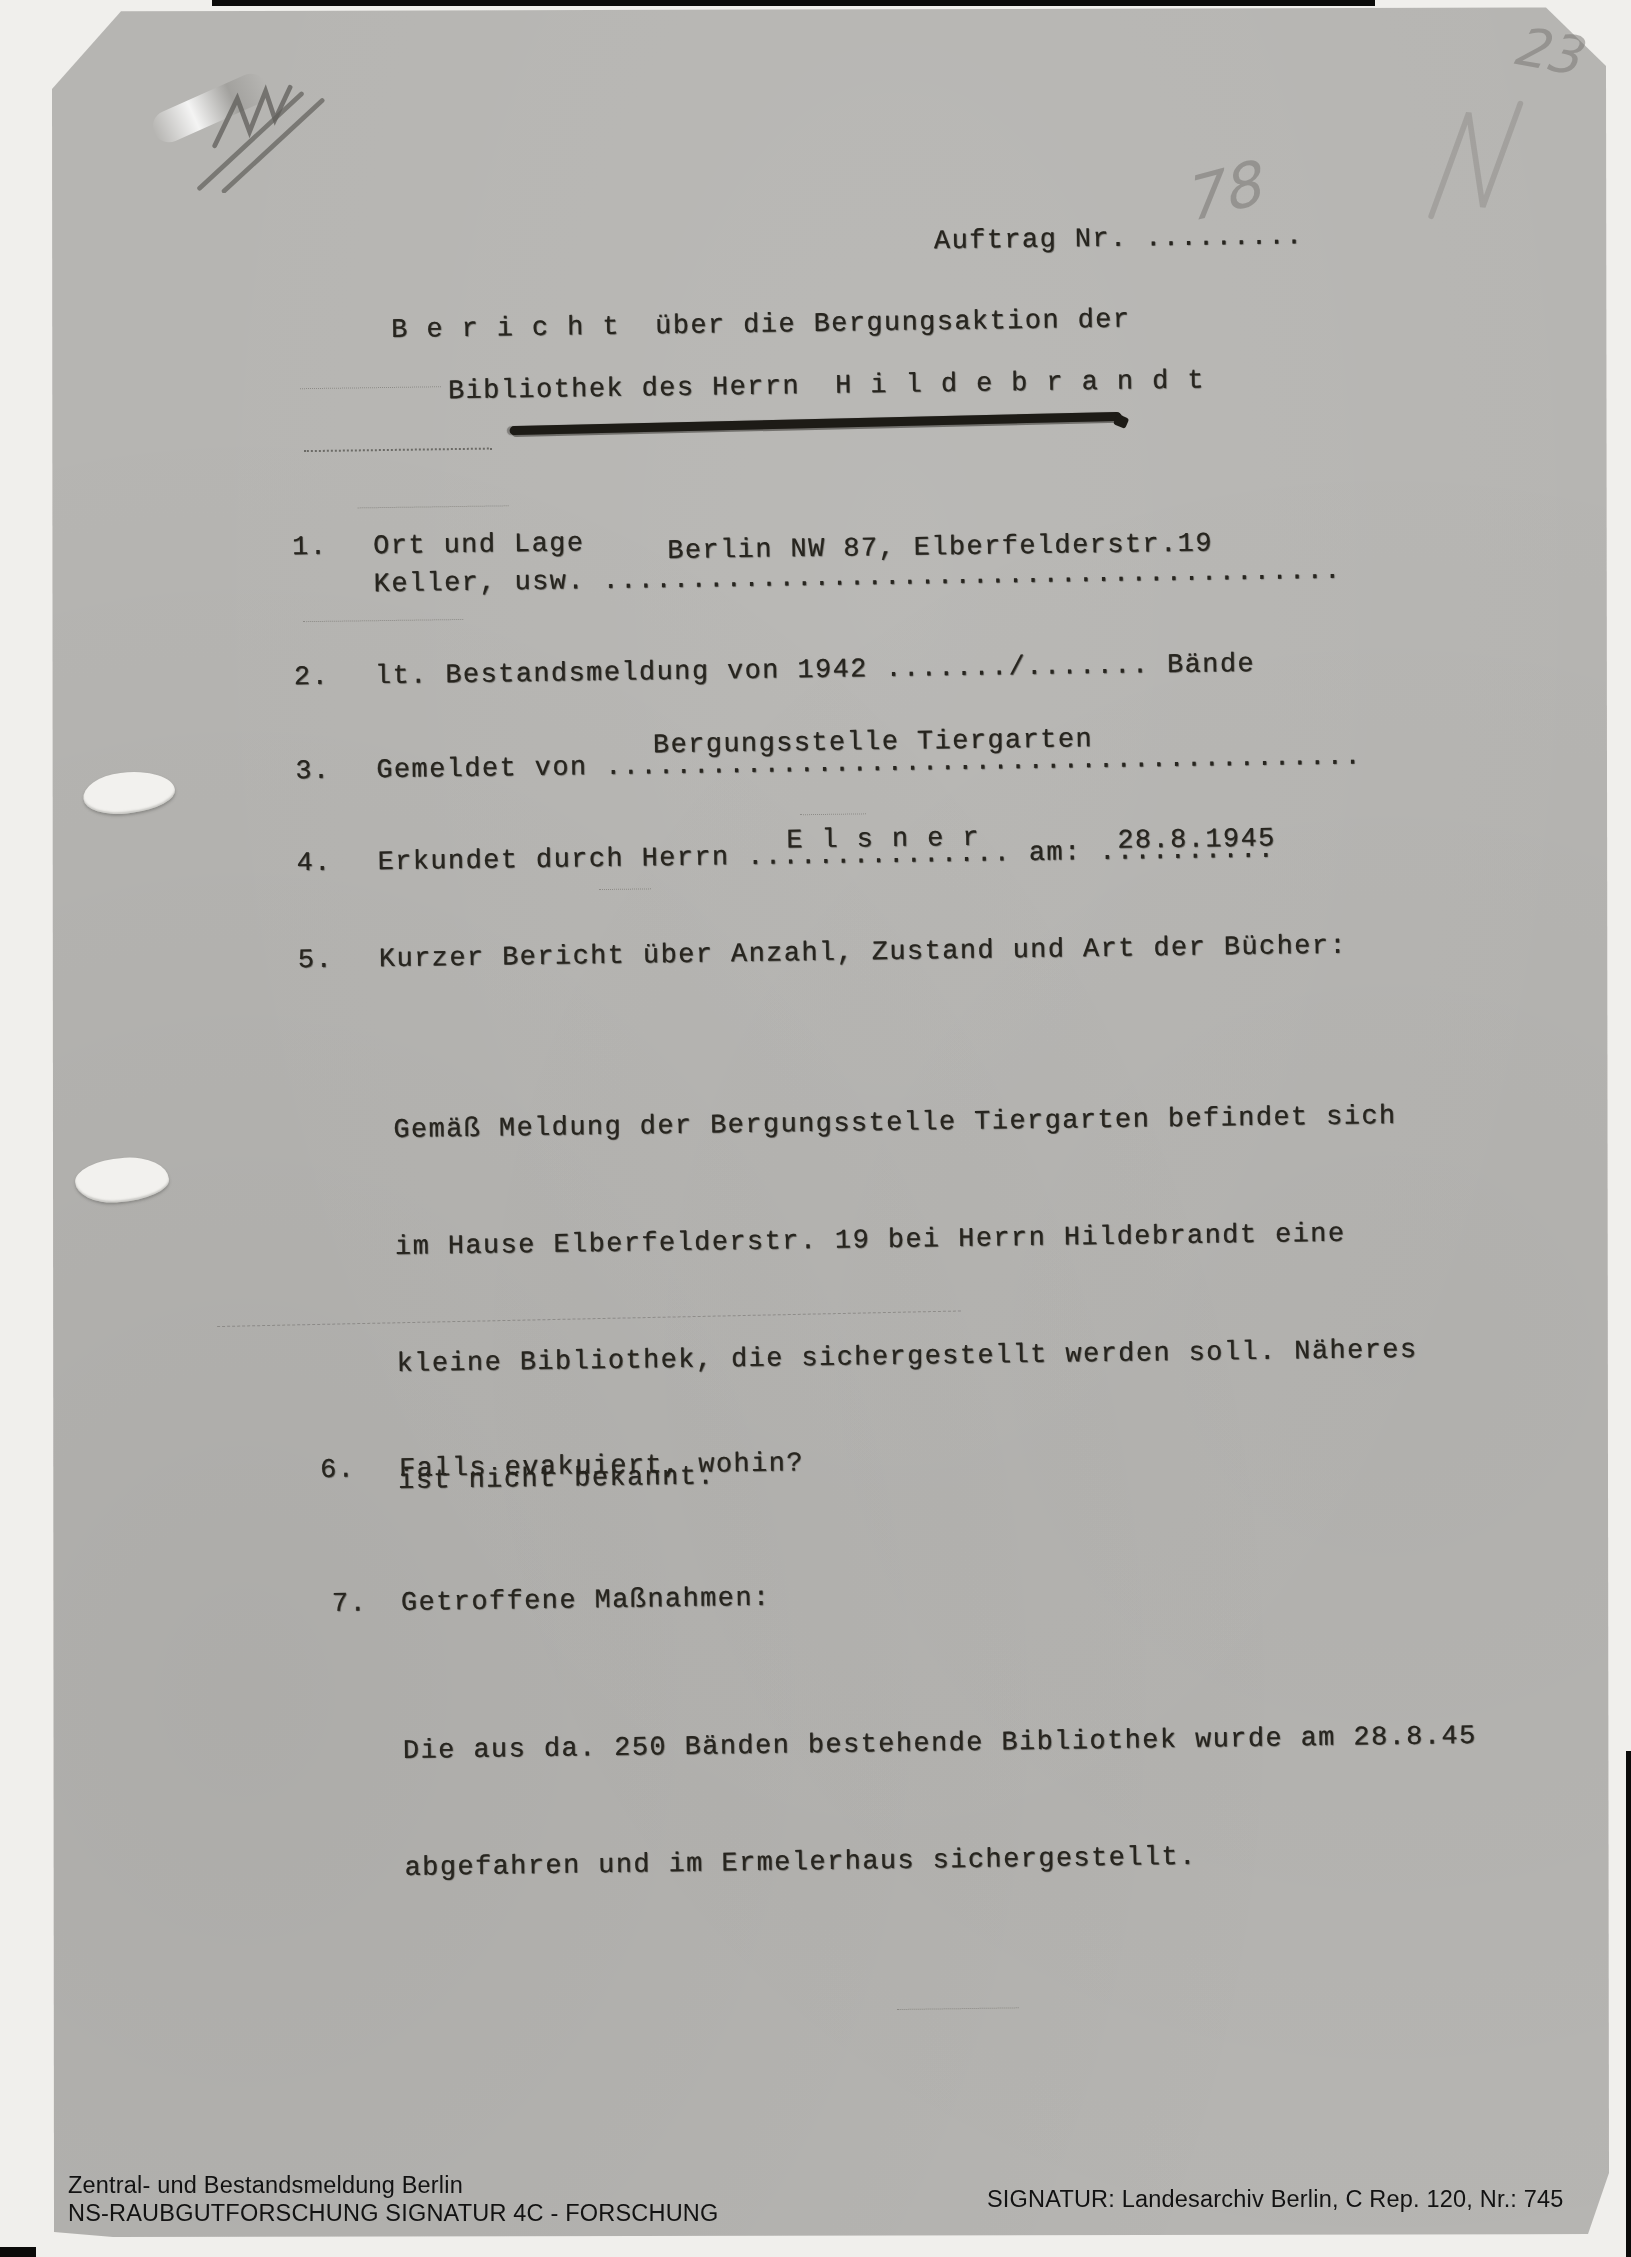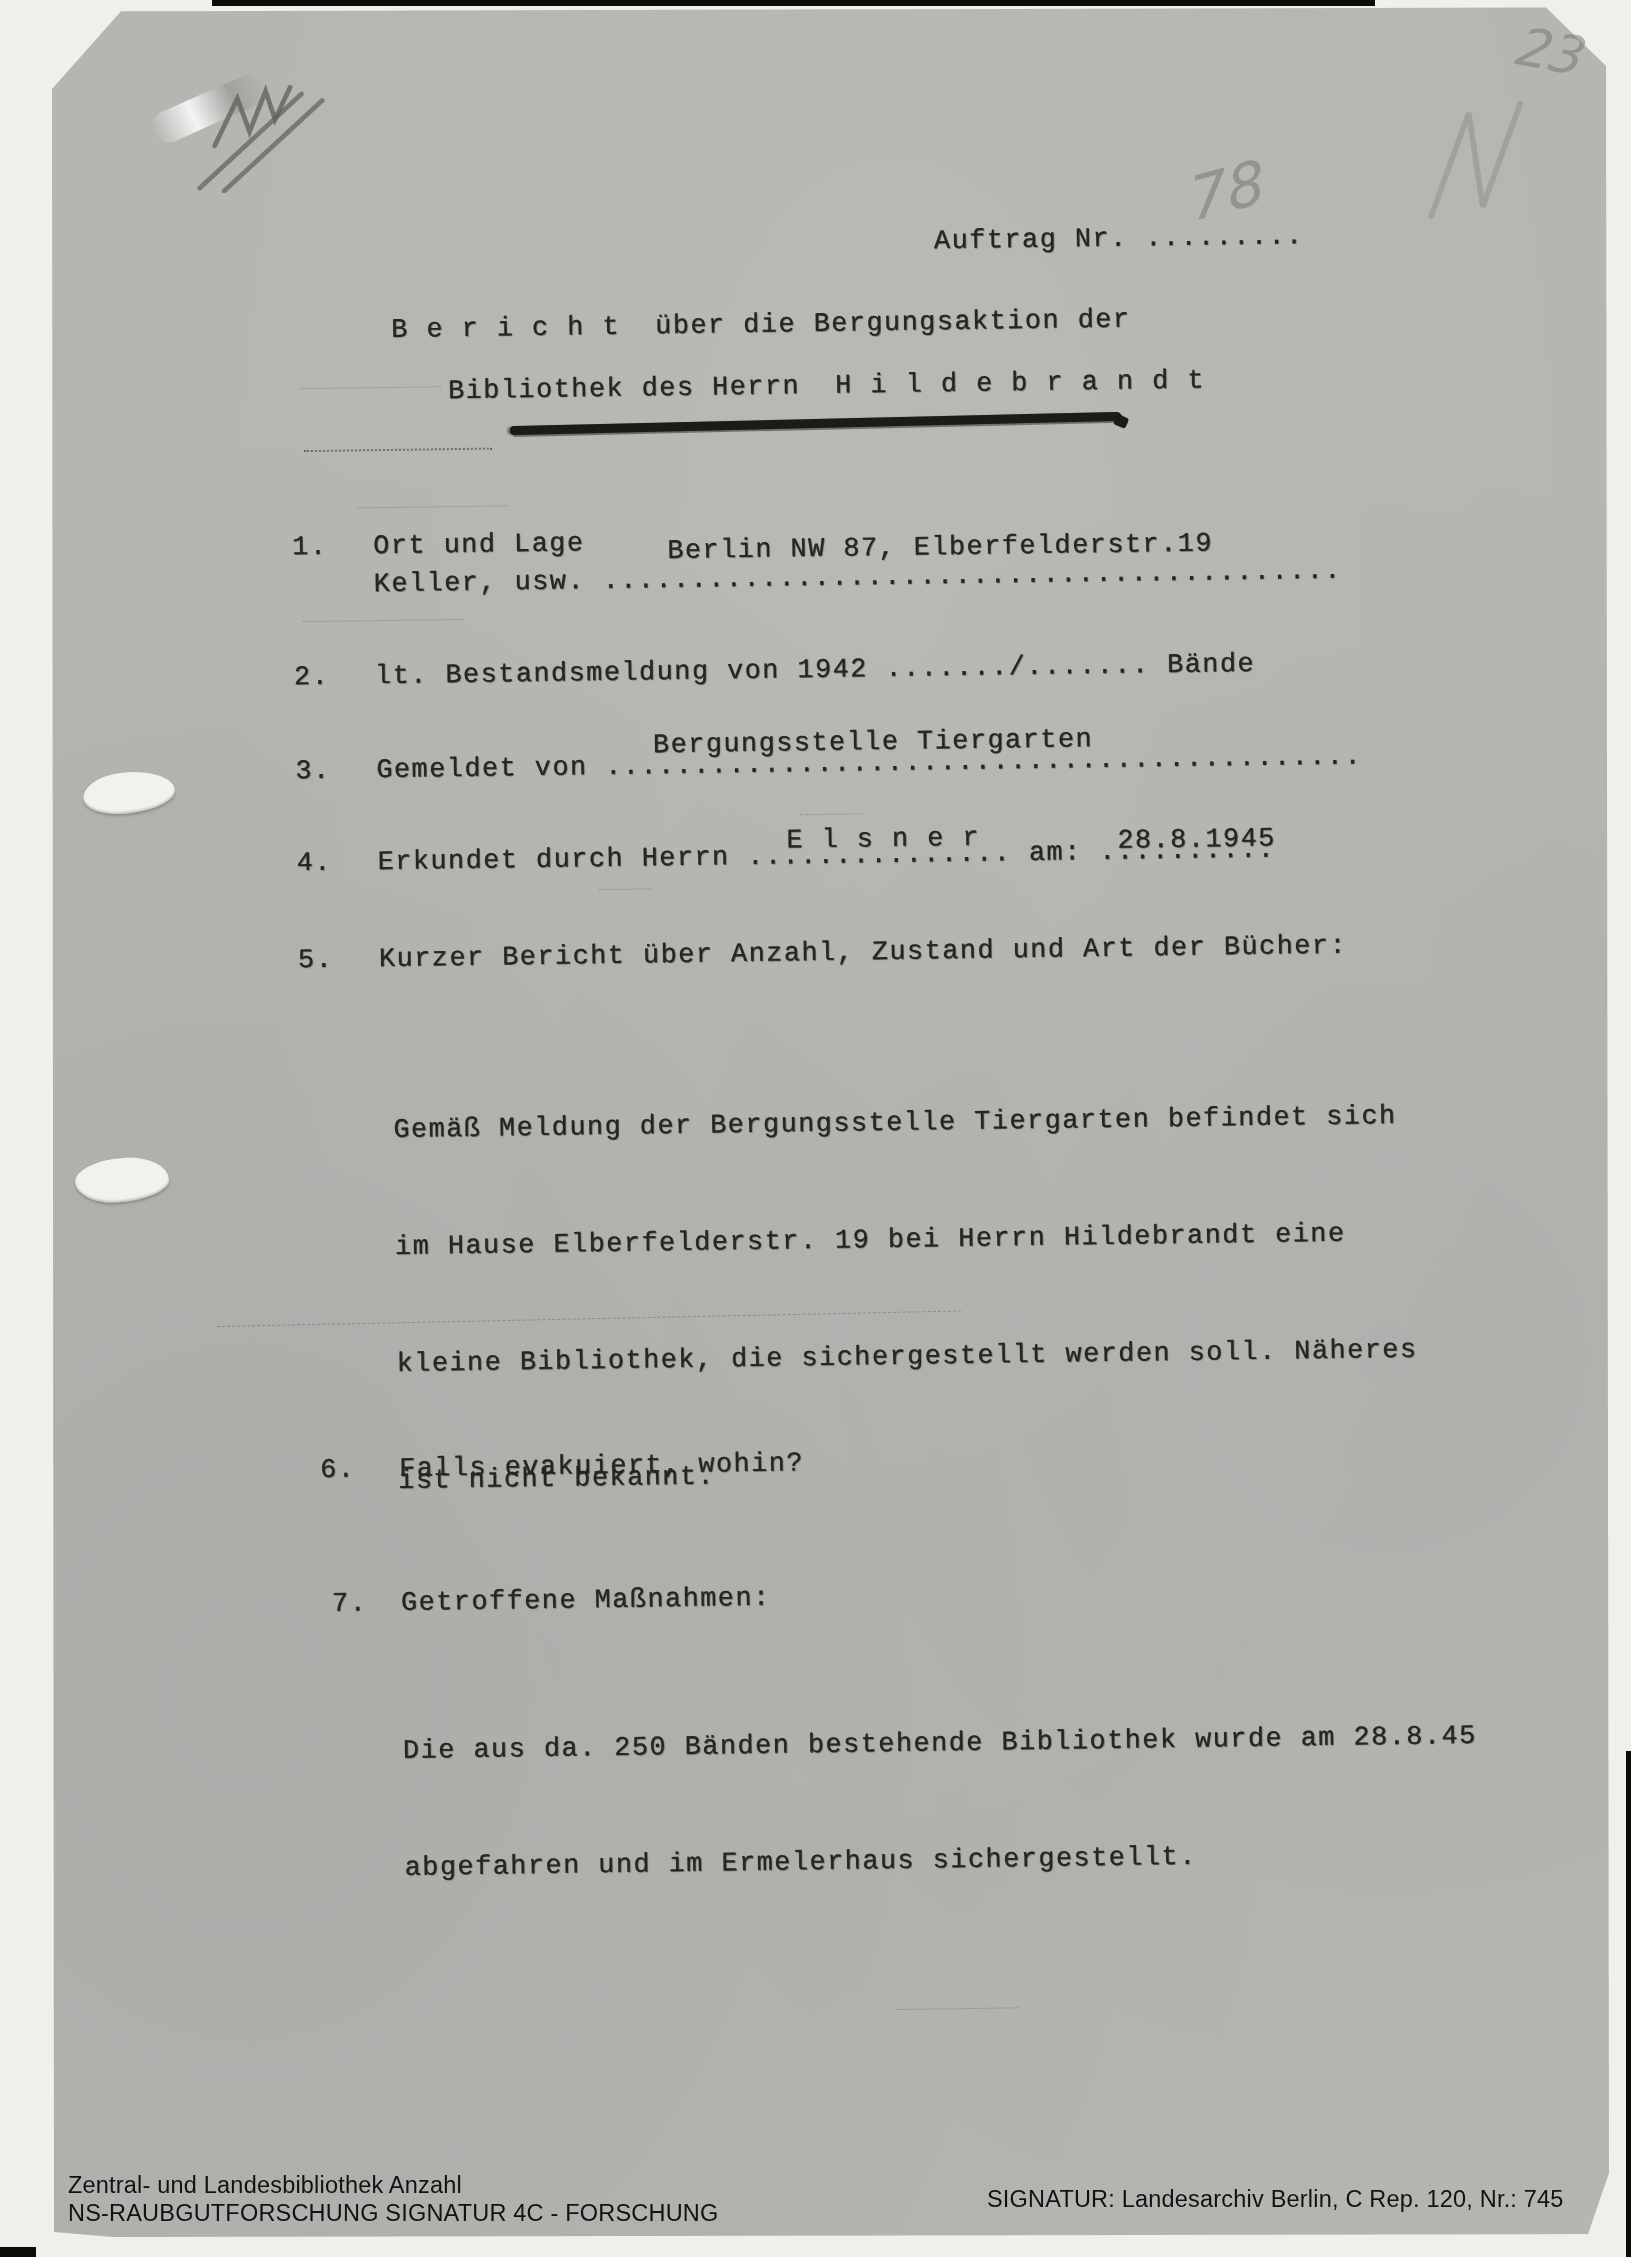--- a/index.html
+++ b/index.html
@@ -174,19 +174,19 @@
     <div class="typed" style="left:395px;top:1588px;">Getroffene Maßnahmen:</div>
 
     <div class="typed para" style="left:395px;top:1655px;">
       <div class="ln">Die aus da. 250 Bänden bestehende Bibliothek wurde am 28.8.45</div>
       <div class="ln">abgefahren und im Ermelerhaus sichergestellt.</div>
     </div>
 
   </div>
 
   <div class="footer-text footer-left">
-    <div>Zentral- und Landesbibliothek Anzahl</div>
+    <div>Zentral- und Bestandsmeldung Berlin</div>
     <div>NS-RAUBGUTFORSCHUNG SIGNATUR 4C - FORSCHUNG</div>
   </div>
   <div class="footer-text footer-right">SIGNATUR: Landesarchiv Berlin, C Rep. 120, Nr.: 745</div>
 
 </div>
 
 
 </body></html>

